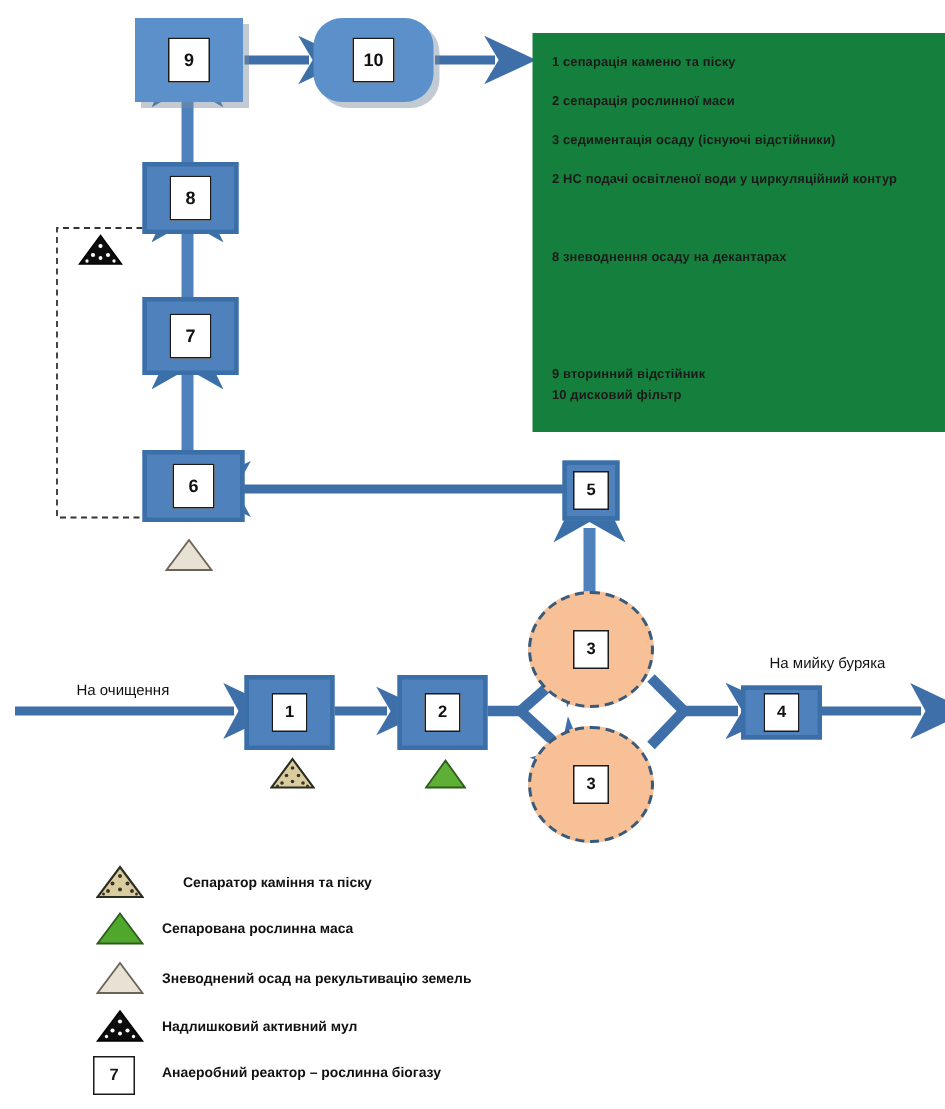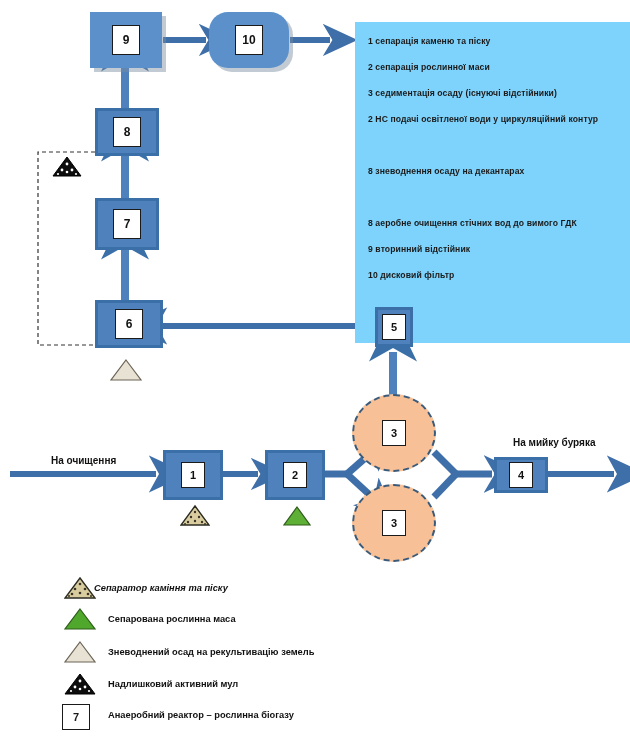--- a/index.html
+++ b/index.html
@@ -41,33 +41,33 @@
     background:#F7C096;
     border:2px dashed #3A5A7A;
     border-radius:50%;
     box-sizing:border-box;
     display:flex;align-items:center;justify-content:center;
     z-index:3;
   }
 
   
   #legend-panel{
-    position:absolute;left:355px;top:22px;width:275px;height:321px;
-    background:#7dd3fc;
+    position:absolute;left:355px;top:22px;width:275px;height:266px;
+    background:#15803d;
     z-index:1;
   }
   #legend-panel .lrow{
     position:absolute;left:13px;right:8px;
     font-size:8.6px;font-weight:bold;color:#1a1a1a;
     line-height:11px;letter-spacing:.1px;
   }
 
   
   .flowlabel{
-    position:absolute;font-size:10px;font-weight:bold;color:#111;
+    position:absolute;font-size:10px;font-weight:normal;color:#111;
     white-space:nowrap;z-index:4;
   }
 
   
   .tri{position:absolute;z-index:4;}
 
   
   #bottom-key{position:absolute;left:58px;top:576px;width:420px;}
   .key-row{position:relative;height:0;}
   .key-text{
@@ -150,23 +150,22 @@
       <path d="M 95 152 L 38 152 L 38 345 L 97 345" fill="none" stroke="#333333" stroke-width="1.2" stroke-dasharray="4,3"></path>
     </g>
   </svg>
 
   <div id="legend-panel">
     <div class="lrow" style="top:14px">1 сепарація  каменю та піску</div>
     <div class="lrow" style="top:40px">2 сепарація рослинної маси</div>
     <div class="lrow" style="top:66px">3 седиментація осаду  (існуючі відстійники)</div>
     <div class="lrow" style="top:92px">2 НС подачі освітленої води у циркуляційний контур</div>
     <div class="lrow" style="top:144px">8 зневоднення осаду на декантарах</div>
-    <div class="lrow" style="top:196px">8 аеробне очищення стічних вод до вимого ГДК</div>
     <div class="lrow" style="top:222px">9 вторинний відстійник</div>
-    <div class="lrow" style="top:248px">10 дисковий фільтр</div>
+    <div class="lrow" style="top:236px">10 дисковий фільтр</div>
   </div>
 
   <div class="pbox shadowed" style="left:90px;top:12px;width:72px;height:56px;">
     <span class="numtag">9</span>
   </div>
 
   <div class="pbox shadowed" style="left:209px;top:12px;width:80px;height:56px;border-radius:19px;">
     <span class="numtag">10</span>
   </div>
 
@@ -246,21 +245,21 @@
         <polygon points="16,2 31,22 1,22" fill="#D9CDA0" stroke="#2b2b20" stroke-width="1.4"></polygon>
         <circle cx="16" cy="8" r="1.3" fill="#3a3426"></circle>
         <circle cx="11" cy="13" r="1.3" fill="#3a3426"></circle>
         <circle cx="21" cy="13" r="1.3" fill="#3a3426"></circle>
         <circle cx="8" cy="18" r="1.3" fill="#3a3426"></circle>
         <circle cx="16" cy="17" r="1.3" fill="#3a3426"></circle>
         <circle cx="24" cy="18" r="1.3" fill="#3a3426"></circle>
         <circle cx="27" cy="20" r="1" fill="#3a3426"></circle>
         <circle cx="5" cy="20" r="1" fill="#3a3426"></circle>
       </svg>
-      <span class="key-text" style="left:36px;top:7px;font-style:italic;">Сепаратор каміння та піску</span>
+      <span class="key-text" style="left:64px;top:7px;">Сепаратор каміння та піску</span>
     </div>
 
     <div class="key-row">
       <svg class="tri" style="left:6px;top:31px;width:32px;height:24px;" viewBox="0 0 32 24">
         <polygon points="16,2 31,22 1,22" fill="#4FA82C" stroke="#2f5c1b" stroke-width="1.2"></polygon>
       </svg>
       <span class="key-text" style="left:50px;top:38px;">Сепарована рослинна маса</span>
     </div>
 
     <div class="key-row">

